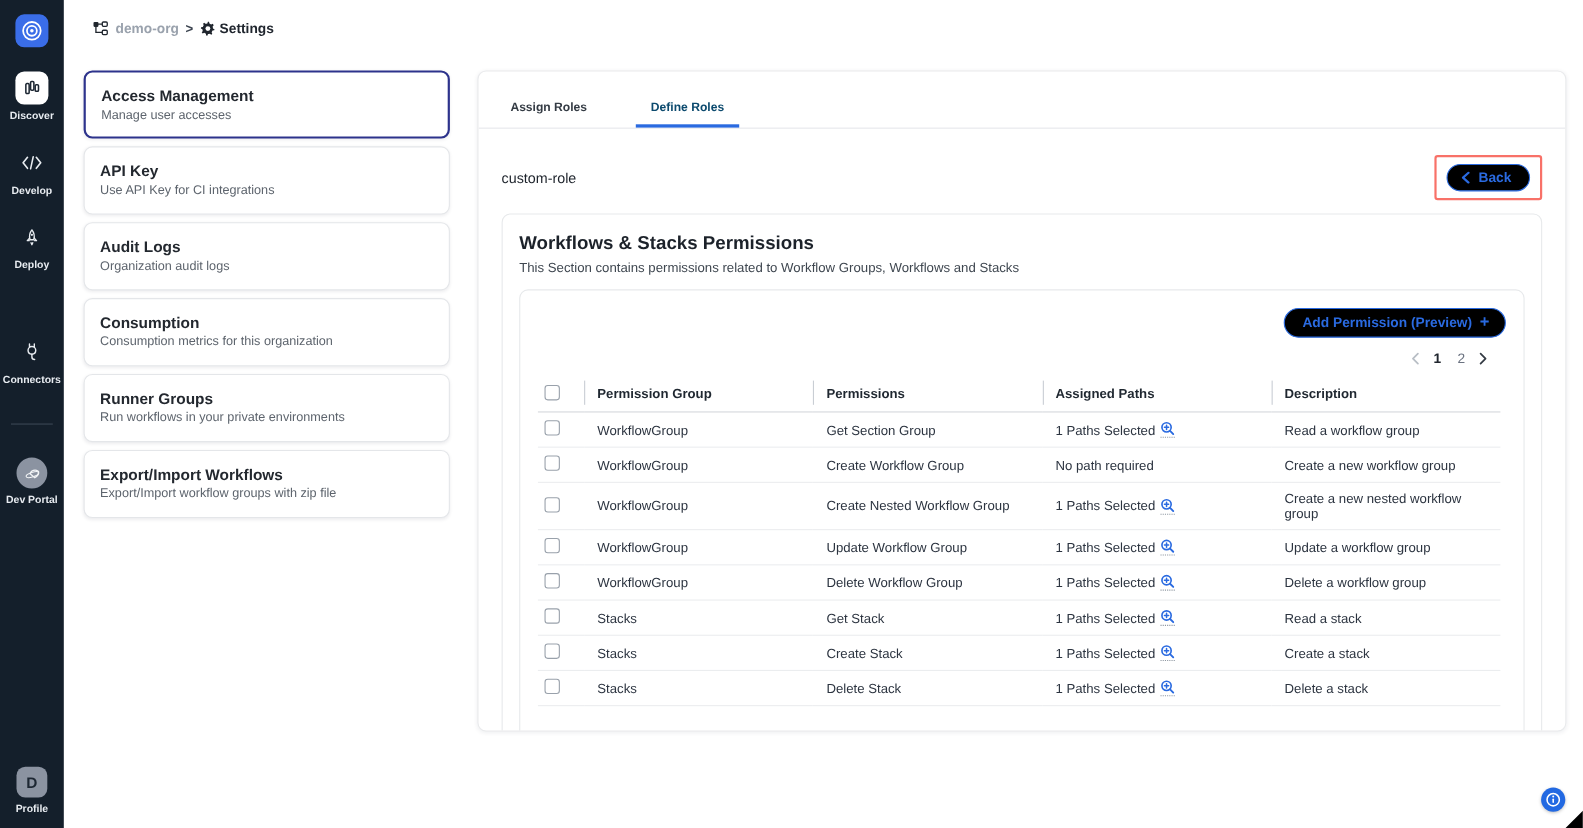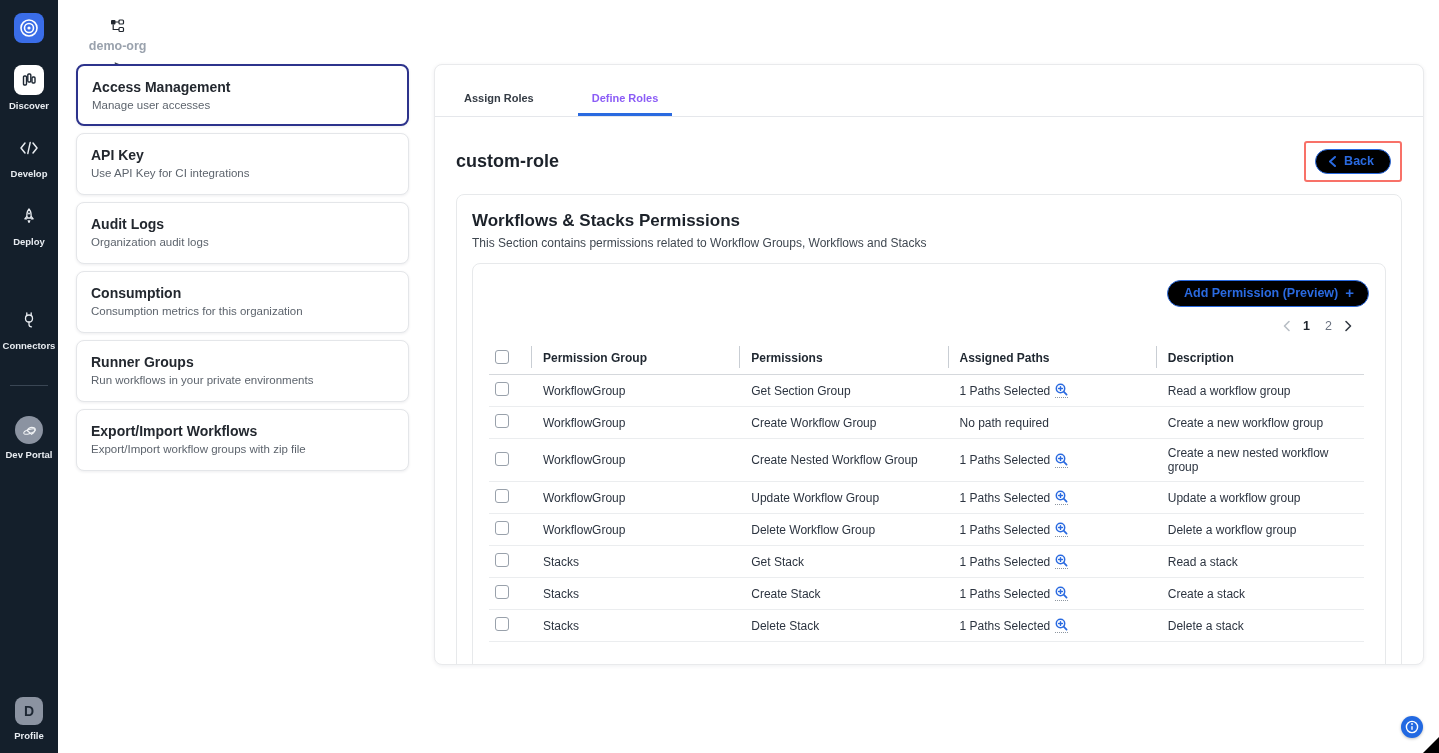--- a/index.html
+++ b/index.html
@@ -12,39 +12,39 @@
   .nav-item { display:flex; flex-direction:column; align-items:center; margin-top:22px; cursor:pointer; }
   .nav-label { font-size:9.5px; color:#e8ecf1; margin-top:5px; font-weight:700; }
   .icon-tile { width:30px; height:30px; border-radius:8px; display:flex; align-items:center; justify-content:center; }
   .icon-tile.active { background:#ffffff; }
   .side-divider { width:38px; height:1px; background:#3a4654; margin-top:34px; }
   .devportal-circle { width:28px; height:28px; border-radius:50%; background:#8b93a1; display:flex; align-items:center; justify-content:center; }
   .profile-wrap { margin-top:auto; margin-bottom:12px; display:flex; flex-direction:column; align-items:center; }
   .avatar-d { width:28px; height:28px; border-radius:8px; background:#8b93a1; color:#1d2733; font-weight:700; font-size:14px; display:flex; align-items:center; justify-content:center; }
 
   
-  .breadcrumb { position:absolute; left:84px; top:19px; display:flex; align-items:center; gap:6px; font-size:12.5px; font-weight:700;flex-direction:column; }
+  .breadcrumb { position:absolute; left:84px; top:19px; display:flex; align-items:center; gap:6px; font-size:12.5px; font-weight:700; }
   .crumb-org { color:#9aa2ad; }
   .crumb-sep { color:#3c4450; font-size:12px; font-weight:700; }
   .crumb-page { color:#20262e; display:flex; align-items:center; gap:4px; }
 
   
   .cards-col { position:absolute; left:76px; top:64px; width:333px; display:flex; flex-direction:column; gap:7px; }
   .set-card { background:#fff; border:1px solid #e4e6e9; border-radius:8px; box-shadow:0 1px 3px rgba(20,30,50,.08); padding:13px 14px 12px 14px; height:62px; cursor:pointer; }
   .set-card.selected { border:2px solid #2d338c; }
   .set-card h3 { font-size:14px; font-weight:700; color:#23282f; margin-bottom:4px; }
   .set-card p { font-size:11.5px; color:#5d646d; }
 
   
   .main-panel { position:absolute; left:434px; top:64px; width:990px; height:601px; background:#fff; border:1px solid #e9eaec; border-radius:8px; box-shadow:0 1px 4px rgba(20,30,50,.07); overflow:hidden; }
   .tabs-row { display:flex; gap:30px; padding:0 15px; margin-top:21px; border-bottom:1px solid #e5e7eb; }
   .tab { font-size:11px; font-weight:700; padding:6px 14px 9px 14px; color:#343b44; cursor:pointer; border-bottom:3px solid transparent; }
-  .tab.active { color:#8b5cf6; border-bottom-color:#2a6ae0;text-align:center; }
+  .tab.active { color:#0c4a6e; border-bottom-color:#2a6ae0;text-align:center; }
   .role-row { display:flex; align-items:center; justify-content:space-between; padding:0 21px 0 21px; margin-top:24px; }
-  .role-title { font-size:18px; font-weight:700; color:#1c222a;text-align:right; }
+  .role-title { font-size:13px; font-weight:400; color:#1c222a;text-align:right; }
   .back-highlight { border:2px solid #f87168; border-radius:3px; padding:6px 9px; }
   .btn-pill { display:inline-flex; align-items:center; gap:7px; border-radius:999px; font-weight:700; cursor:pointer; background:#000000;text-align:right; }
   .btn-back { border:1.5px solid #2a6ae0; color:#2a6ae0; font-size:12.5px; padding:4px 16px 5px 12px; }
 
   .section-card { margin:12px 21px 0 21px; border:1px solid #e7e9eb; border-radius:8px; padding:16px 15px 0 15px; height:560px; }
   .section-title { font-size:17px; font-weight:800; color:#1c222a; }
   .section-sub { font-size:12px; color:#3f4750; margin-top:5px; }
 
   .perm-card { margin-top:13px; border:1px solid #e7e9eb; border-radius:8px; padding:16px 16px 0 16px; height:470px; }
   .addperm-row { display:flex; justify-content:flex-end; }

